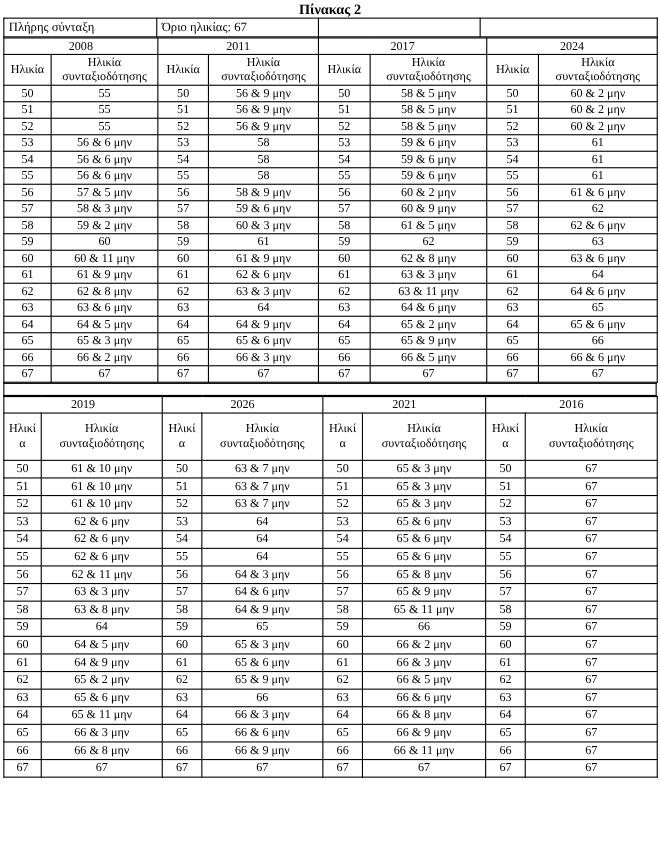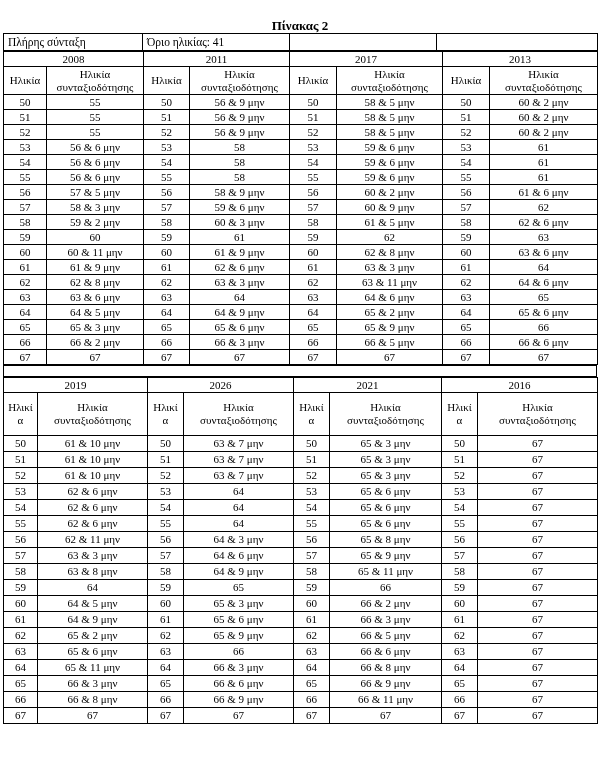--- a/index.html
+++ b/index.html
@@ -1,18 +1,18 @@
 <!DOCTYPE html>
 <html><head>
 <meta charset="utf-8">
 <style>
   html,body{margin:0;padding:0;background:#fff;}
   body{width:600px;height:780px;font-family:"Liberation Serif","DejaVu Serif",serif;color:#000;}
   .page{position:relative;width:600px;height:780px;background:#fff;overflow:hidden;}
-  .doc-title{font-weight:bold;font-size:13px;text-align:center;height:15px;line-height:15px;padding-top:18px;}
+  .doc-title{font-weight:bold;font-size:13px;text-align:center;height:15px;line-height:15px;padding-top:1px;}
   table.t{border-collapse:collapse;table-layout:fixed;width:594px;margin-left:3px;}
   .t td{border:1px solid #000;font-size:11px;line-height:13px;padding:0 2px;text-align:center;vertical-align:middle;overflow:hidden;}
   .info td{text-align:left;padding:1px 4px;font-size:11.5px;line-height:14px;}
   .info .r1 td{height:13px;}
   .info .r2 td{height:37px;vertical-align:top;}
   .year-cell{height:14px;font-size:11.5px;}
   .t1 .hdr{height:27px;}
   .t2 .hdr{height:42px;}
   .t1 .data-row td{height:14px;}
   .t2 .data-row td{height:15px;}
@@ -31,21 +31,21 @@
   <table class="t info">
     <colgroup>
       <col style="width:139px">
         <col style="width:147px">
         <col style="width:147px">
         <col style="width:161px">
     </colgroup>
     <tbody>
       <tr class="r1">
         <td>Πλήρης σύνταξη</td>
-        <td>Όριο ηλικίας: 41</td>
+        <td>Όριο ηλικίας: 67</td>
         <td></td>
         <td></td>
       </tr>
     </tbody>
   </table>
 
   <table class="t t1">
     <colgroup>
       <col style="width:43px">
         <col style="width:97px">
@@ -54,21 +54,21 @@
       <col style="width:47px">
         <col style="width:106px">
         <col style="width:47px">
         <col style="width:108px">
     </colgroup>
     <tbody>
         <tr>
           <td class="year-cell" colspan="2">2008</td>
           <td class="year-cell" colspan="2">2011</td>
           <td class="year-cell" colspan="2">2017</td>
-          <td class="year-cell" colspan="2">2013</td>
+          <td class="year-cell" colspan="2">2024</td>
         </tr>
         <tr>
           <td class="hdr age-h"><span class="hwrap">Ηλικία</span></td>
           <td class="hdr ret-h"><span class="hwrap">Ηλικία συνταξιοδότησης</span></td>
           <td class="hdr age-h"><span class="hwrap">Ηλικία</span></td>
           <td class="hdr ret-h"><span class="hwrap">Ηλικία συνταξιοδότησης</span></td>
           <td class="hdr age-h"><span class="hwrap">Ηλικία</span></td>
           <td class="hdr ret-h"><span class="hwrap">Ηλικία συνταξιοδότησης</span></td>
           <td class="hdr age-h"><span class="hwrap">Ηλικία</span></td>
           <td class="hdr ret-h"><span class="hwrap">Ηλικία συνταξιοδότησης</span></td>

